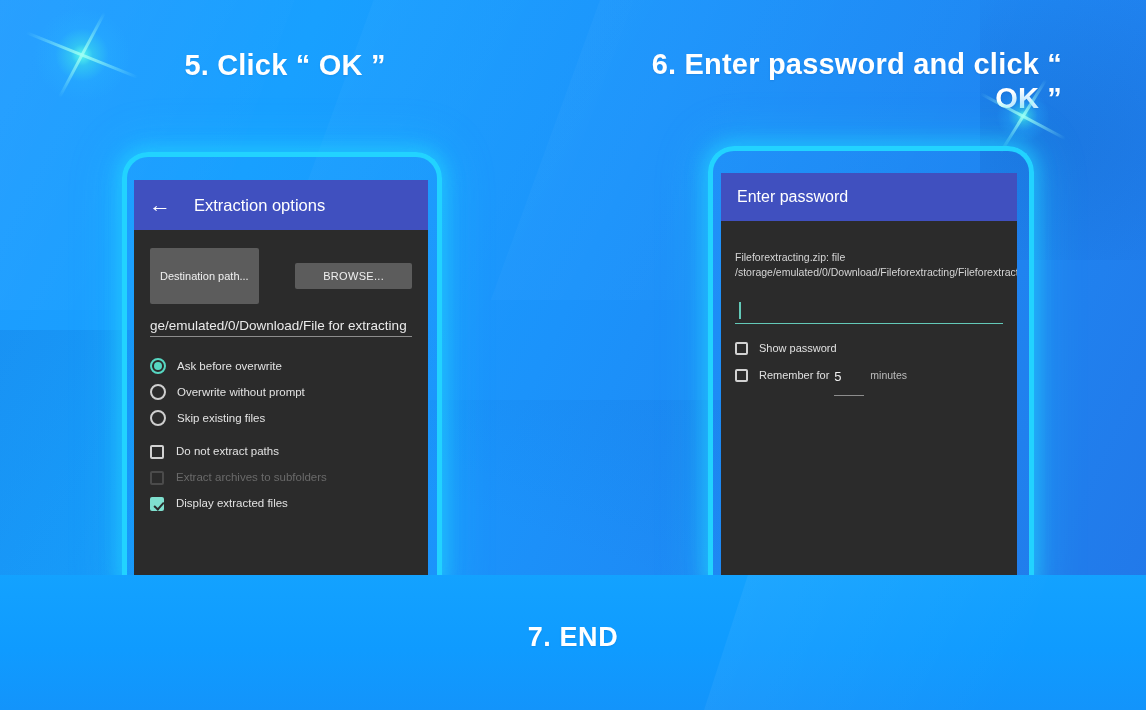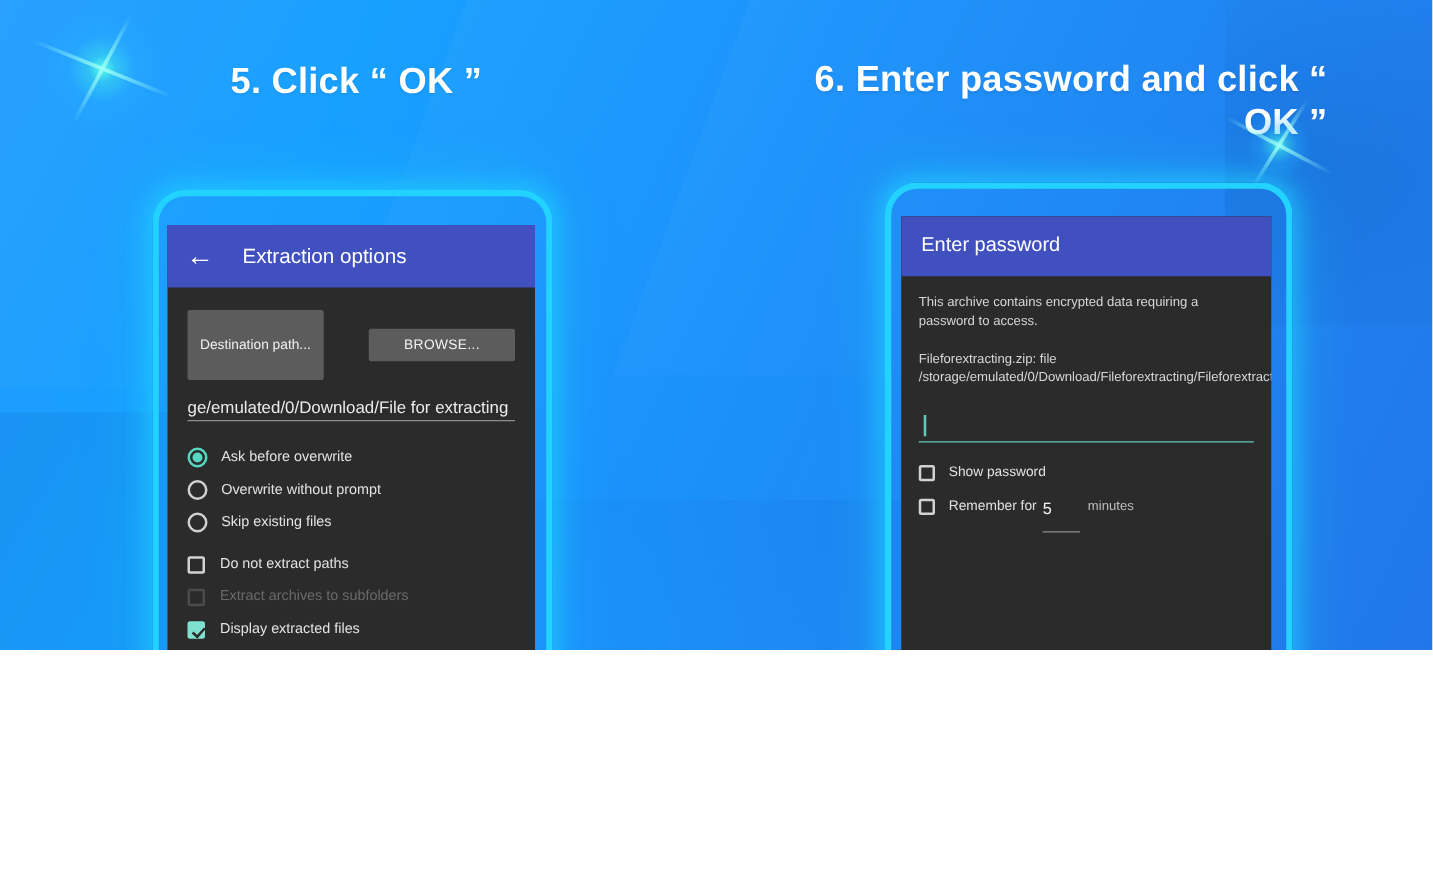--- a/index.html
+++ b/index.html
@@ -3,21 +3,21 @@
 <meta charset="utf-8">
 <style>
   * { box-sizing: border-box; margin: 0; padding: 0; }
   html, body {
     width: 1146px; height: 710px;
     overflow: hidden;
     font-family: "Liberation Sans", sans-serif;
   }
   #stage {
     position: relative;
-    width: 1146px; height: 520px;
+    width: 1146px; height: 710px;
     background: linear-gradient(115deg, #1e9bff 0%, #18a0ff 22%, #1b93fb 48%, #1f86f2 72%, #2277e8 100%);
     overflow: hidden;
   }
   
   .streak {
     position: absolute;
     pointer-events: none;
     background: linear-gradient(100deg, rgba(255,255,255,.055), rgba(255,255,255,0));
     transform: skewX(-20deg);
   }
@@ -313,21 +313,20 @@
   </div>
 
   <div class="phone" id="phone-right"></div>
   <div class="phone-inner" id="screen-right">
 
     <div class="appbar right-bar">
       <div class="title">Enter password</div>
     </div>
 
     <div class="body-right">
-      <div class="desc">This archive contains encrypted data requiring a password to access.</div>
       <div class="desc second">Fileforextracting.zip: file /storage/emulated/0/Download/Fileforextracting/Fileforextracting/.DS_Store</div>
 
       <div class="pw-field">
         <span class="pw-caret"></span>
         <span></span>
       </div>
 
       <div class="right-checks">
         <div class="check-row">
           <span class="cbox"></span>

